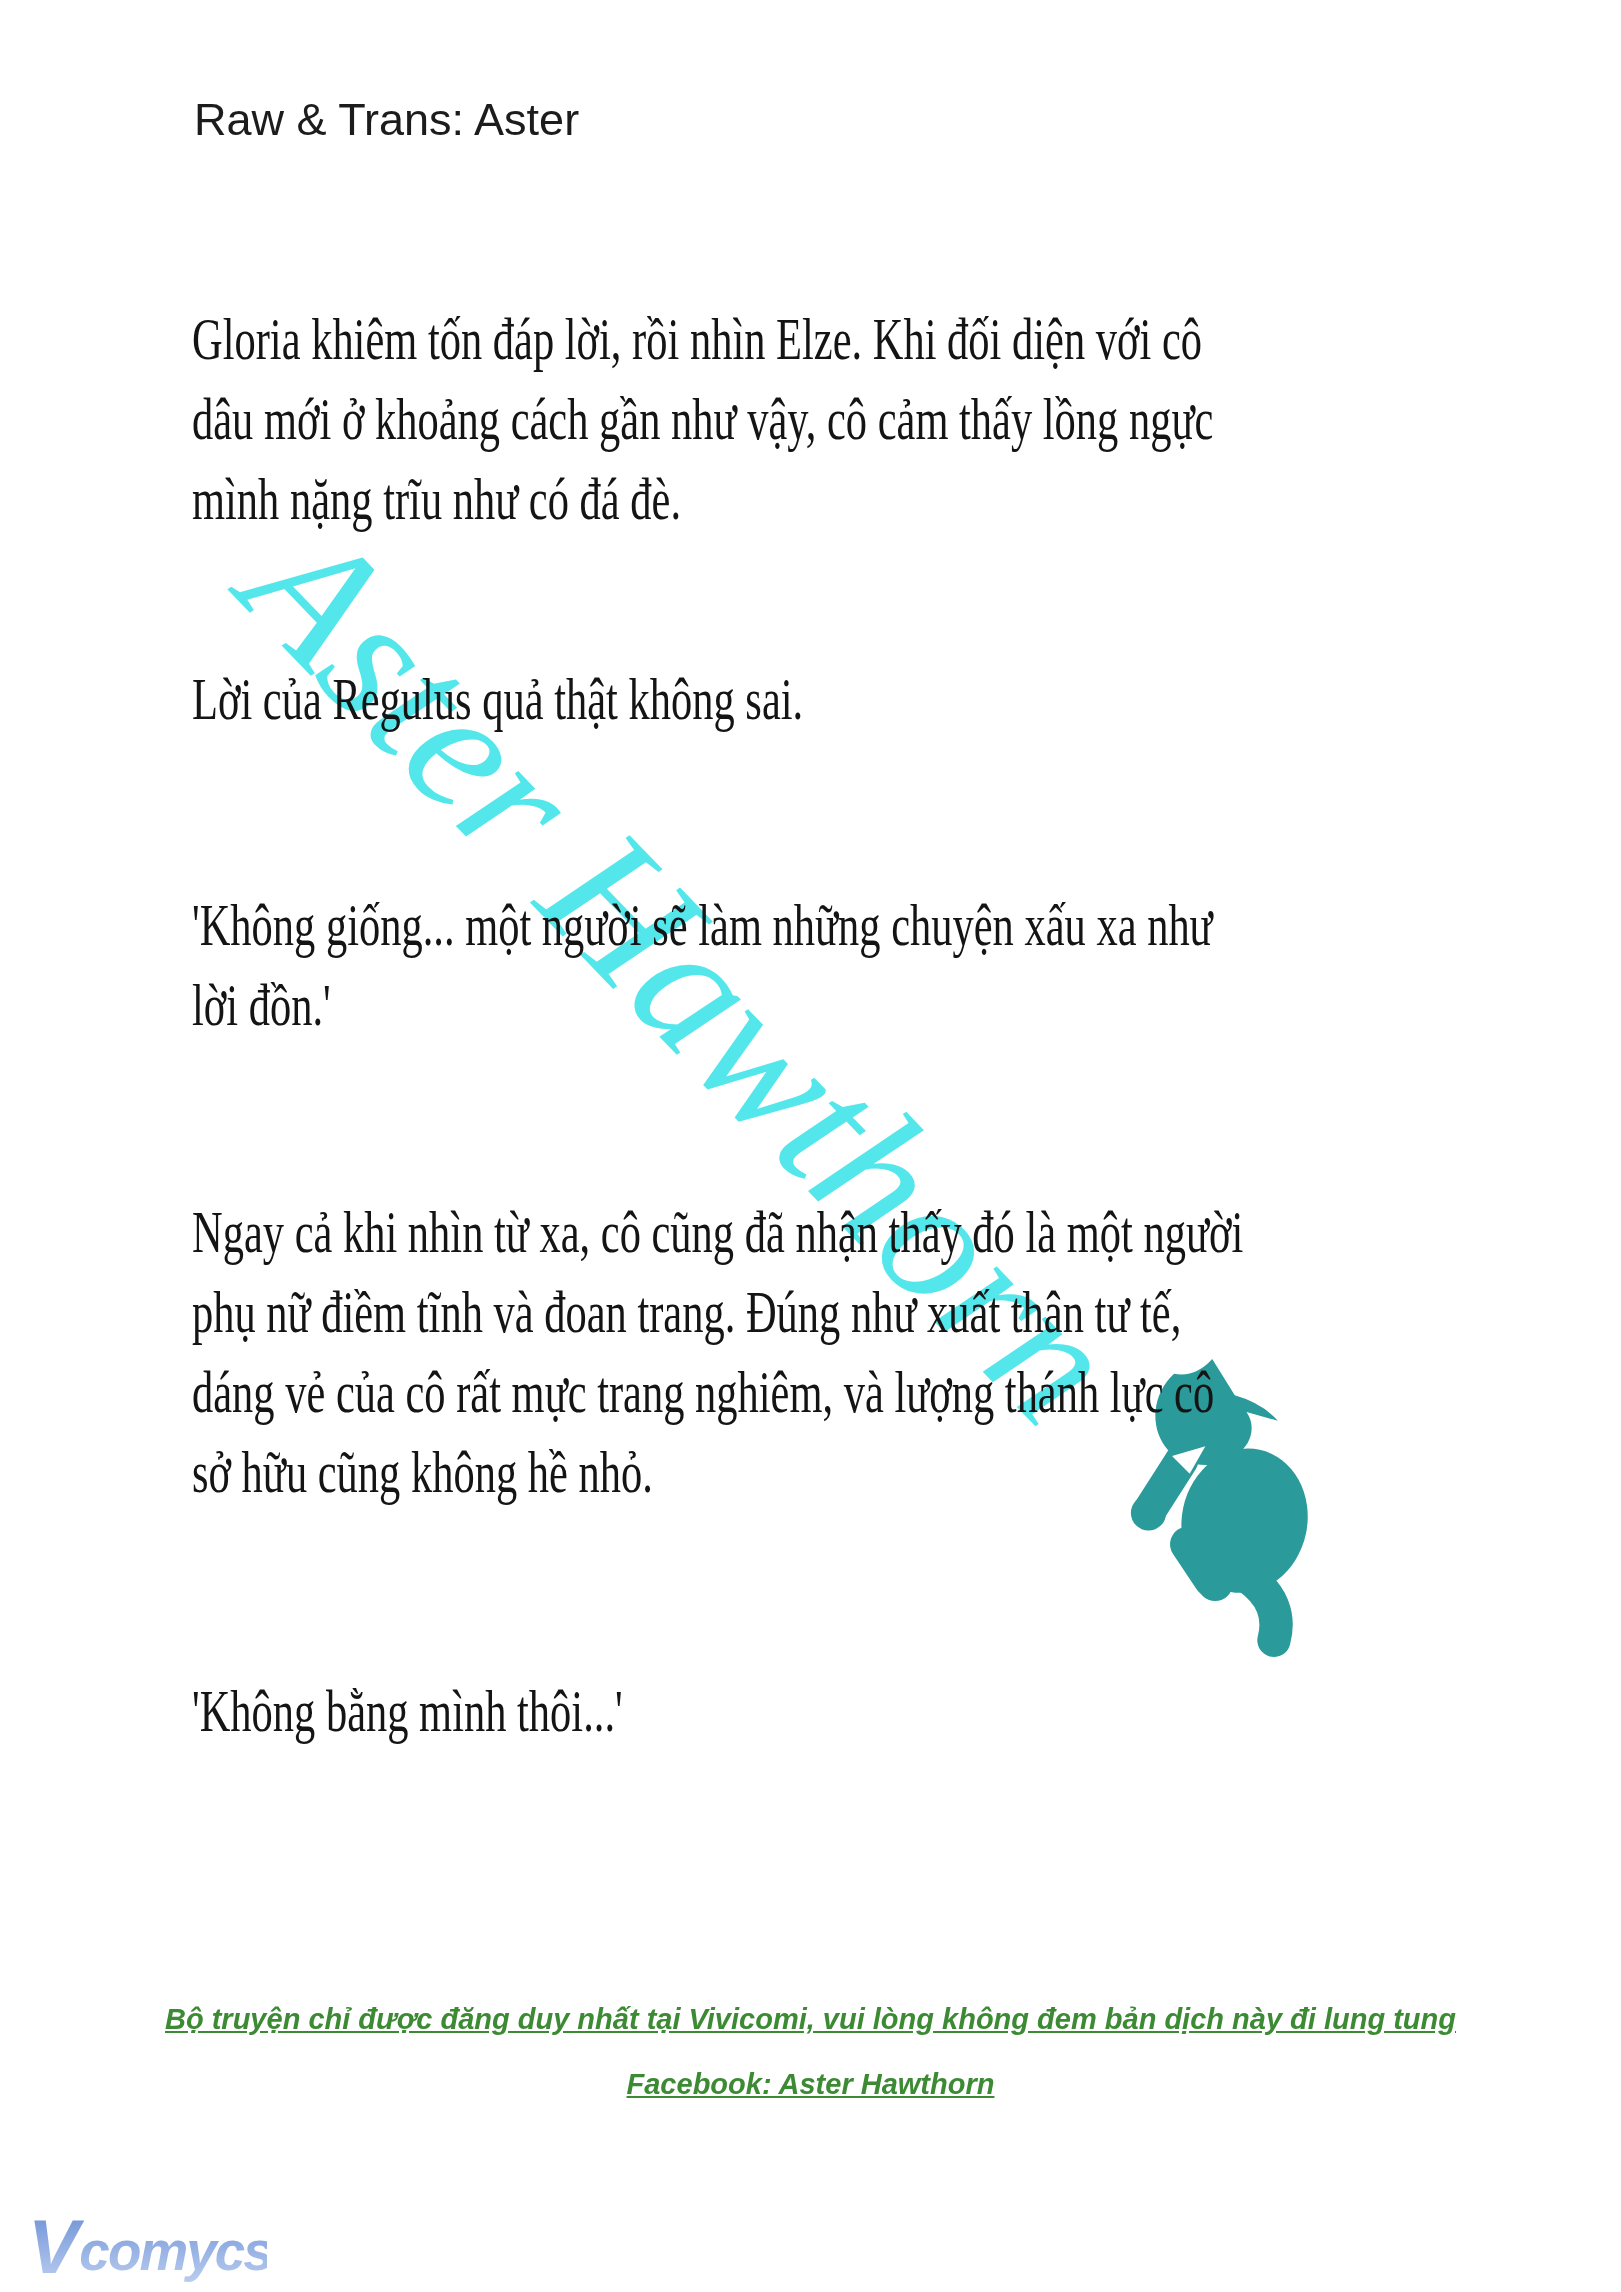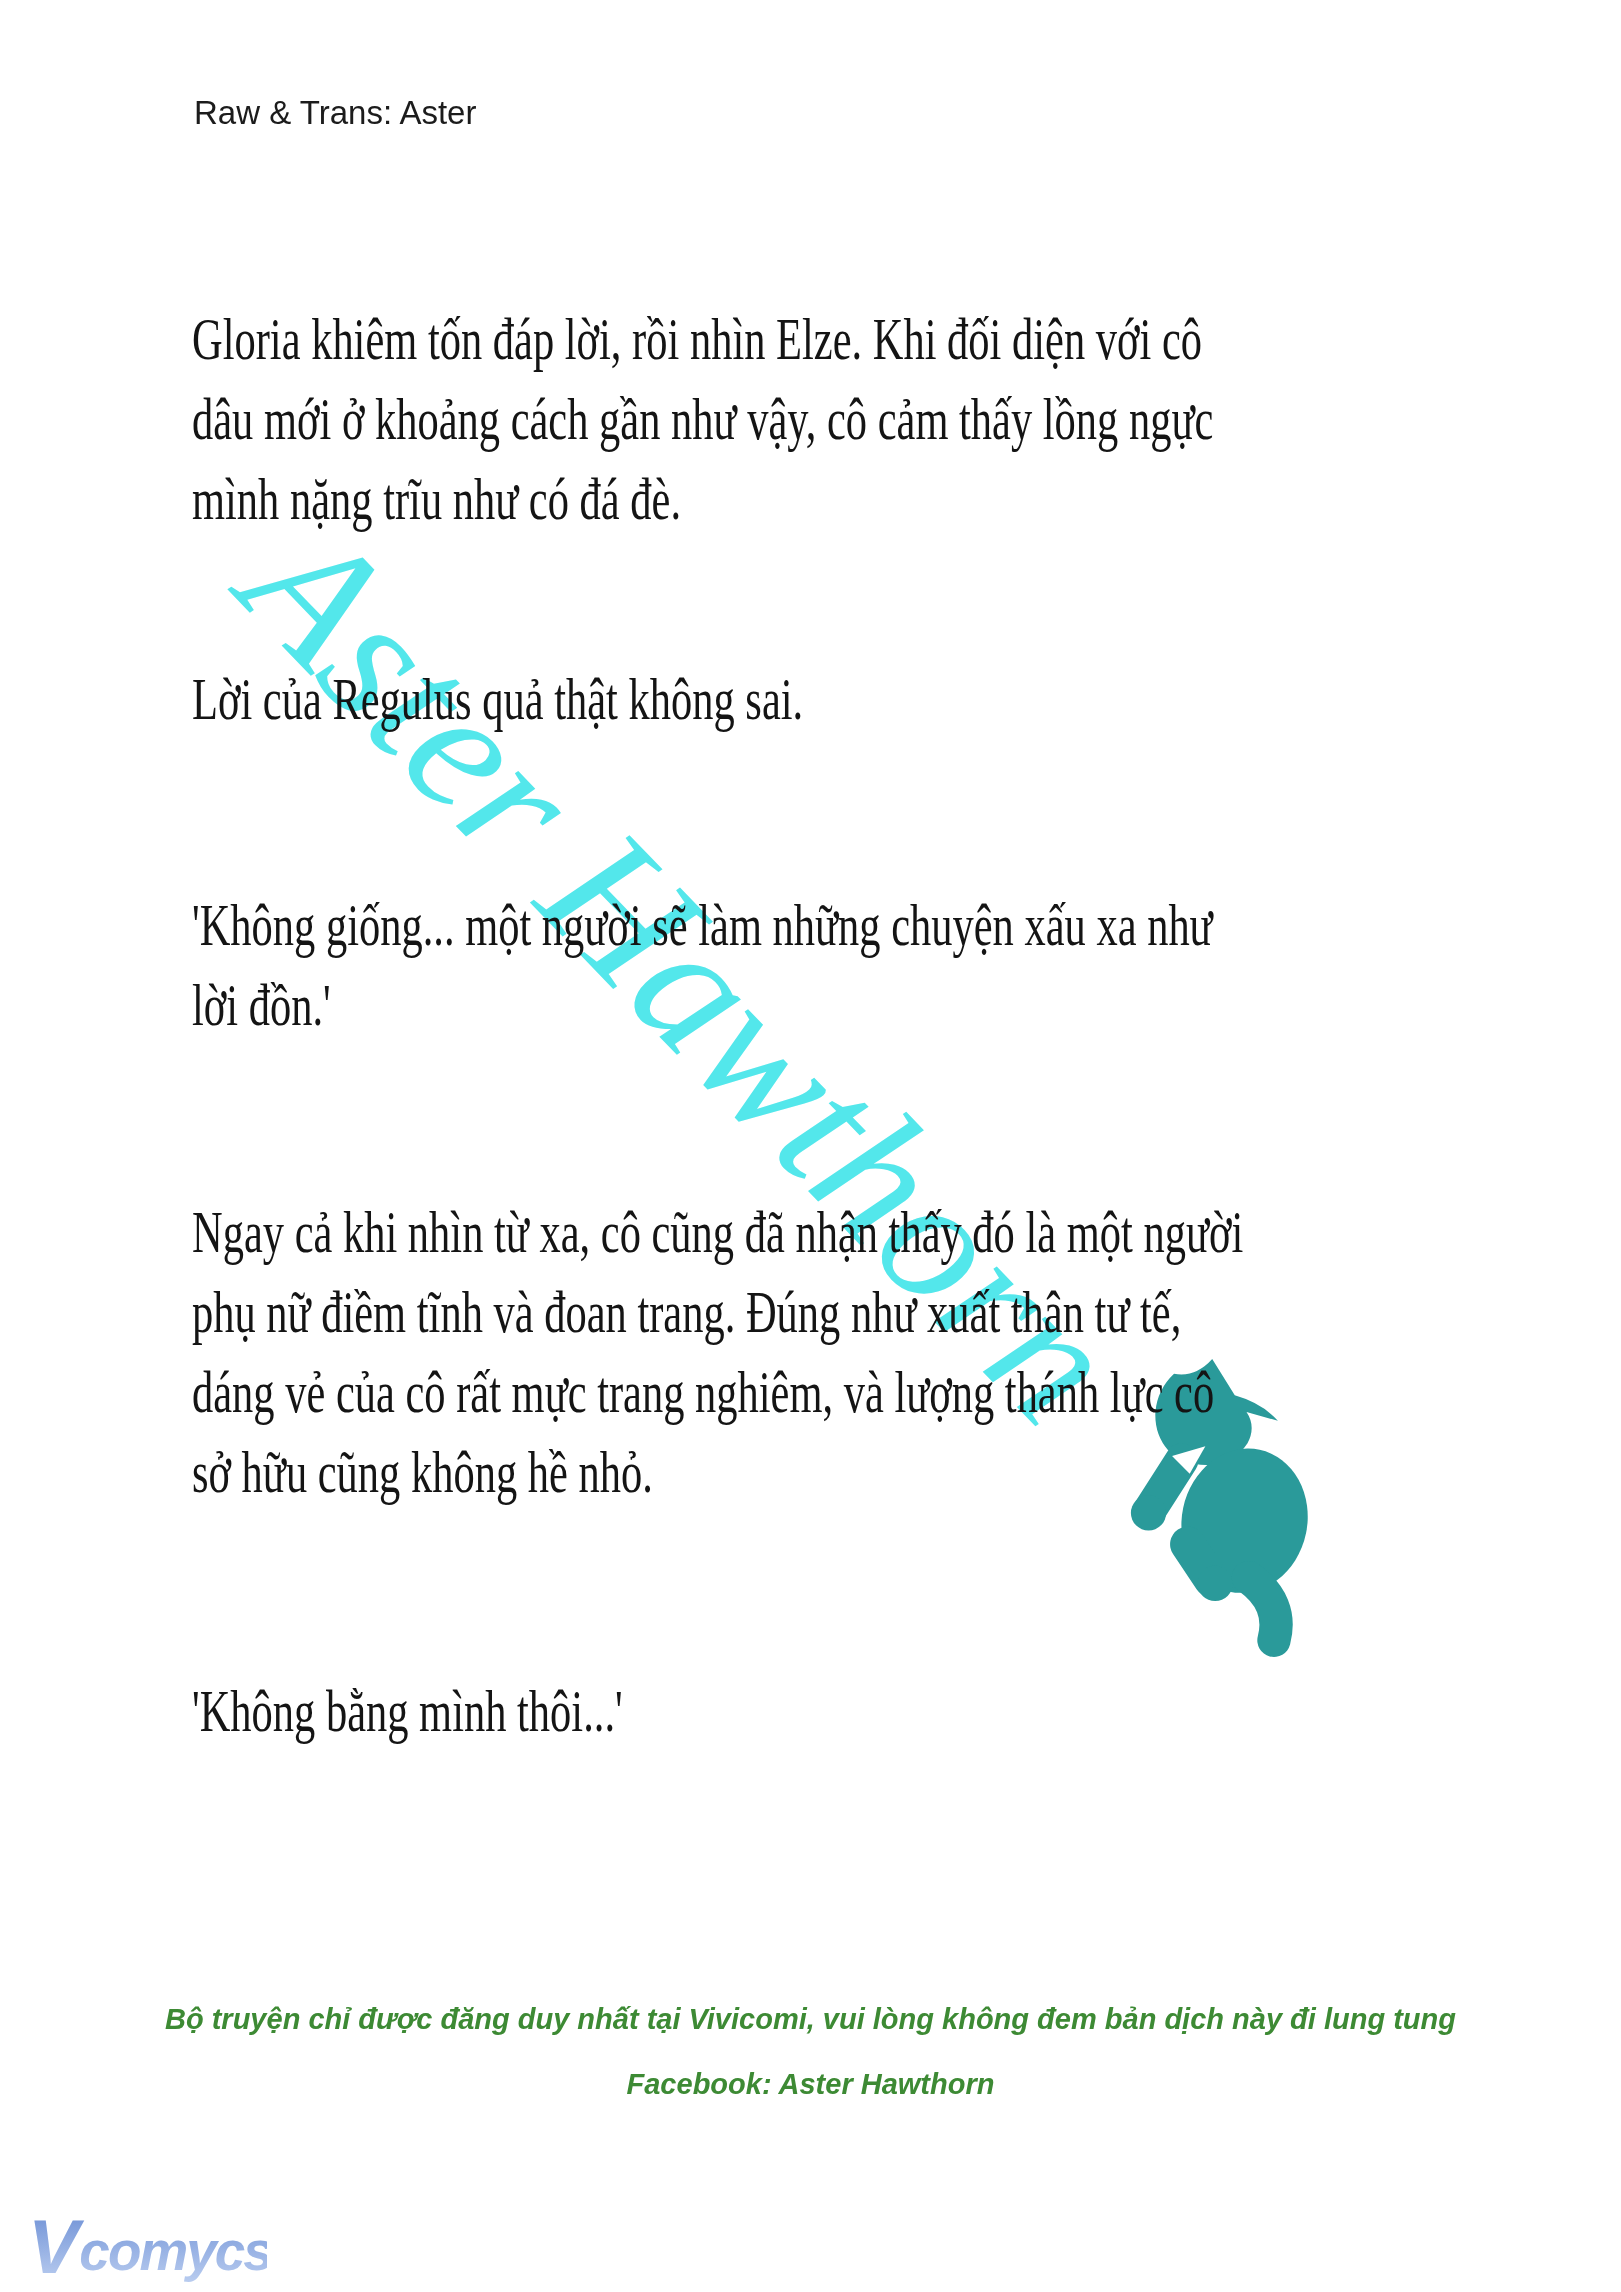--- a/index.html
+++ b/index.html
@@ -8,21 +8,21 @@
     position:relative;
     background:#ffffff;
     overflow:hidden;
     font-family:"Liberation Serif", serif;
   }
 
   
   .credit {
     position:absolute; left:194px; top:94px;
     font-family:"Liberation Sans", sans-serif;
-    font-size:33px; color:#1c1c1c;
+    font-size:45px; color:#1c1c1c;
     z-index:3; white-space:nowrap;
   }
 
   
   .watermark {
     position:absolute; left:353px; top:482px;
     font-family:"Liberation Serif", serif;
     font-style:italic;
     font-size:181px;
     color:#53e7eb;
@@ -57,21 +57,21 @@
   
   .footer {
     position:absolute; left:0; top:1987px; width:1621px;
     text-align:center;
     font-family:"Liberation Sans", sans-serif;
     font-weight:bold; font-style:italic;
     font-size:29px;
     color:#3d8a34;
     z-index:3;
   }
-  .fline { height:65px; line-height:65px; white-space:nowrap; }
+  .fline { height:65px; line-height:65px; white-space:nowrap;text-decoration:underline; }
 
   
   .logo { position:absolute; left:21.6px; top:2201px; z-index:3; }
 </style>
 </head>
 <body>
 
 <div class="page">
 
   <div class="credit">Raw &amp; Trans: Aster</div>

